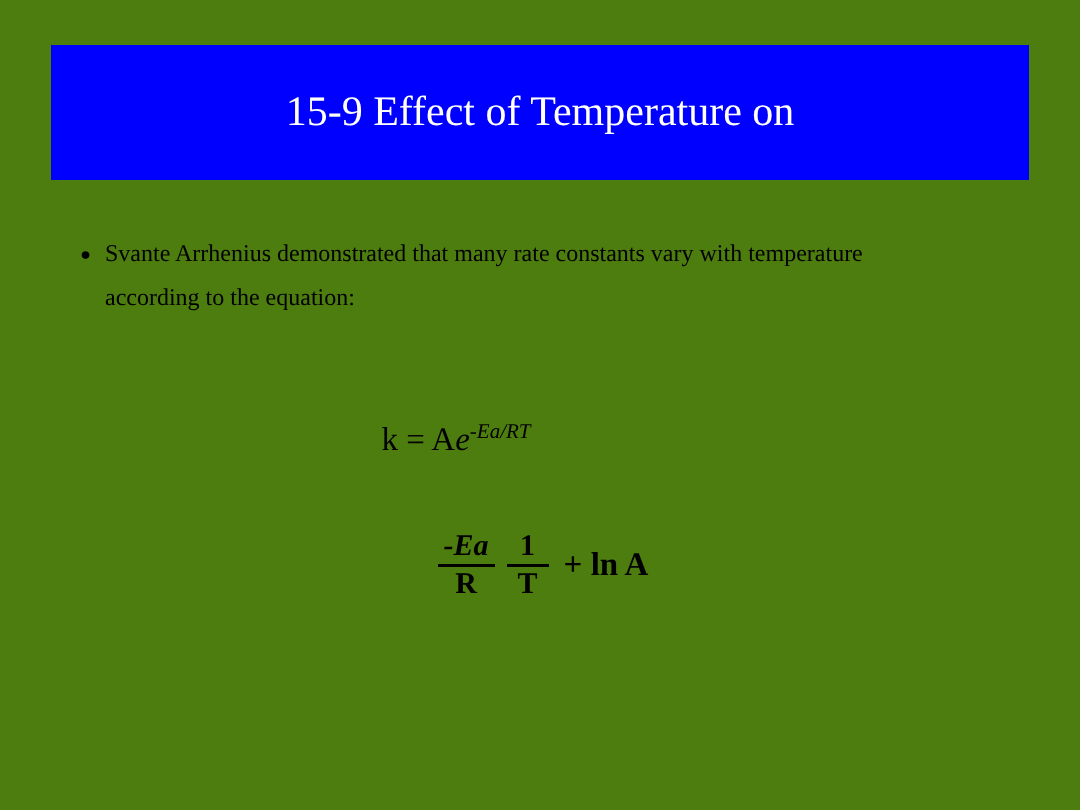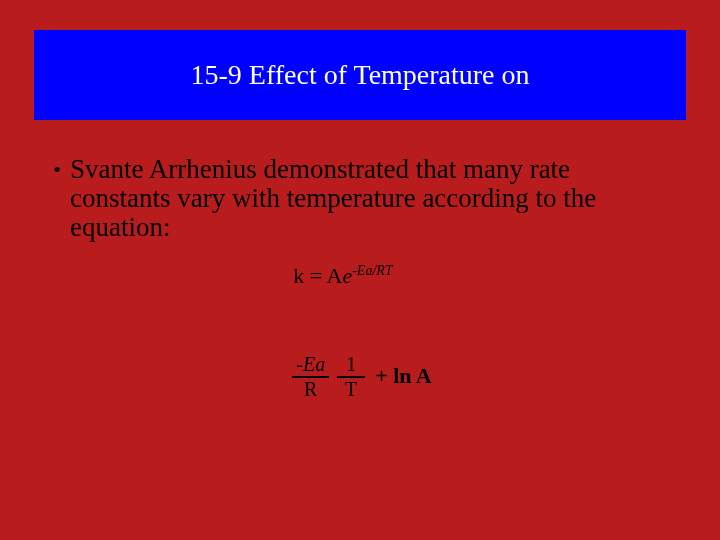--- a/index.html
+++ b/index.html
@@ -11,21 +11,21 @@
     height: 540px;
     background: #ffffff;
     font-family: "Liberation Serif", serif;
     color: #000000;
     overflow: hidden;
   }
   .slide {
     position: relative;
     width: 720px;
     height: 540px;
-    background: #b91c1c;
+    background: #4d7c0f;
   }
   .title-bar {
     position: absolute;
     left: 34px;
     top: 30px;
     width: 652px;
     height: 90px;
     background: #0000ff;
     display: flex;
     flex-direction: column;
@@ -52,34 +52,33 @@
   }
   .bullet-dot {
     font-size: 22px;
     line-height: 29px;
     width: 26px;
     flex: 0 0 26px;
     text-align: center;
     color: #000000;
   }
   .bullet-text {
-    font-size: 27px;
+    font-size: 16px;
     line-height: 29px;
     color: #000000;
     max-width: 560px;
   }
   .eq1 {
     position: absolute;
     left: 0;
-    top: 263px;
+    top: 280px;
     width: 608px;
     text-align: center;
     font-size: 22px;
     color: #000000;
-    margin-left: 39px;
   }
   .eq1 .ital {
     font-style: italic;
   }
   .sup {
     font-size: 14px;
     vertical-align: super;
     font-style: italic;
   }
   .eq2 {
@@ -97,20 +96,21 @@
     margin-right: 6px;
     line-height: 46px;
   }
   .frac {
     display: inline-flex;
     flex-direction: column;
     align-items: center;
     margin: 0 4px;
     position: relative;
     top: 1px;
+    font-weight: bold;
   }
   .frac .num {
     font-size: 20px;
     font-style: italic;
     line-height: 22px;
     padding: 0 4px;
   }
   .frac .num.upright {
     font-style: normal;
   }

